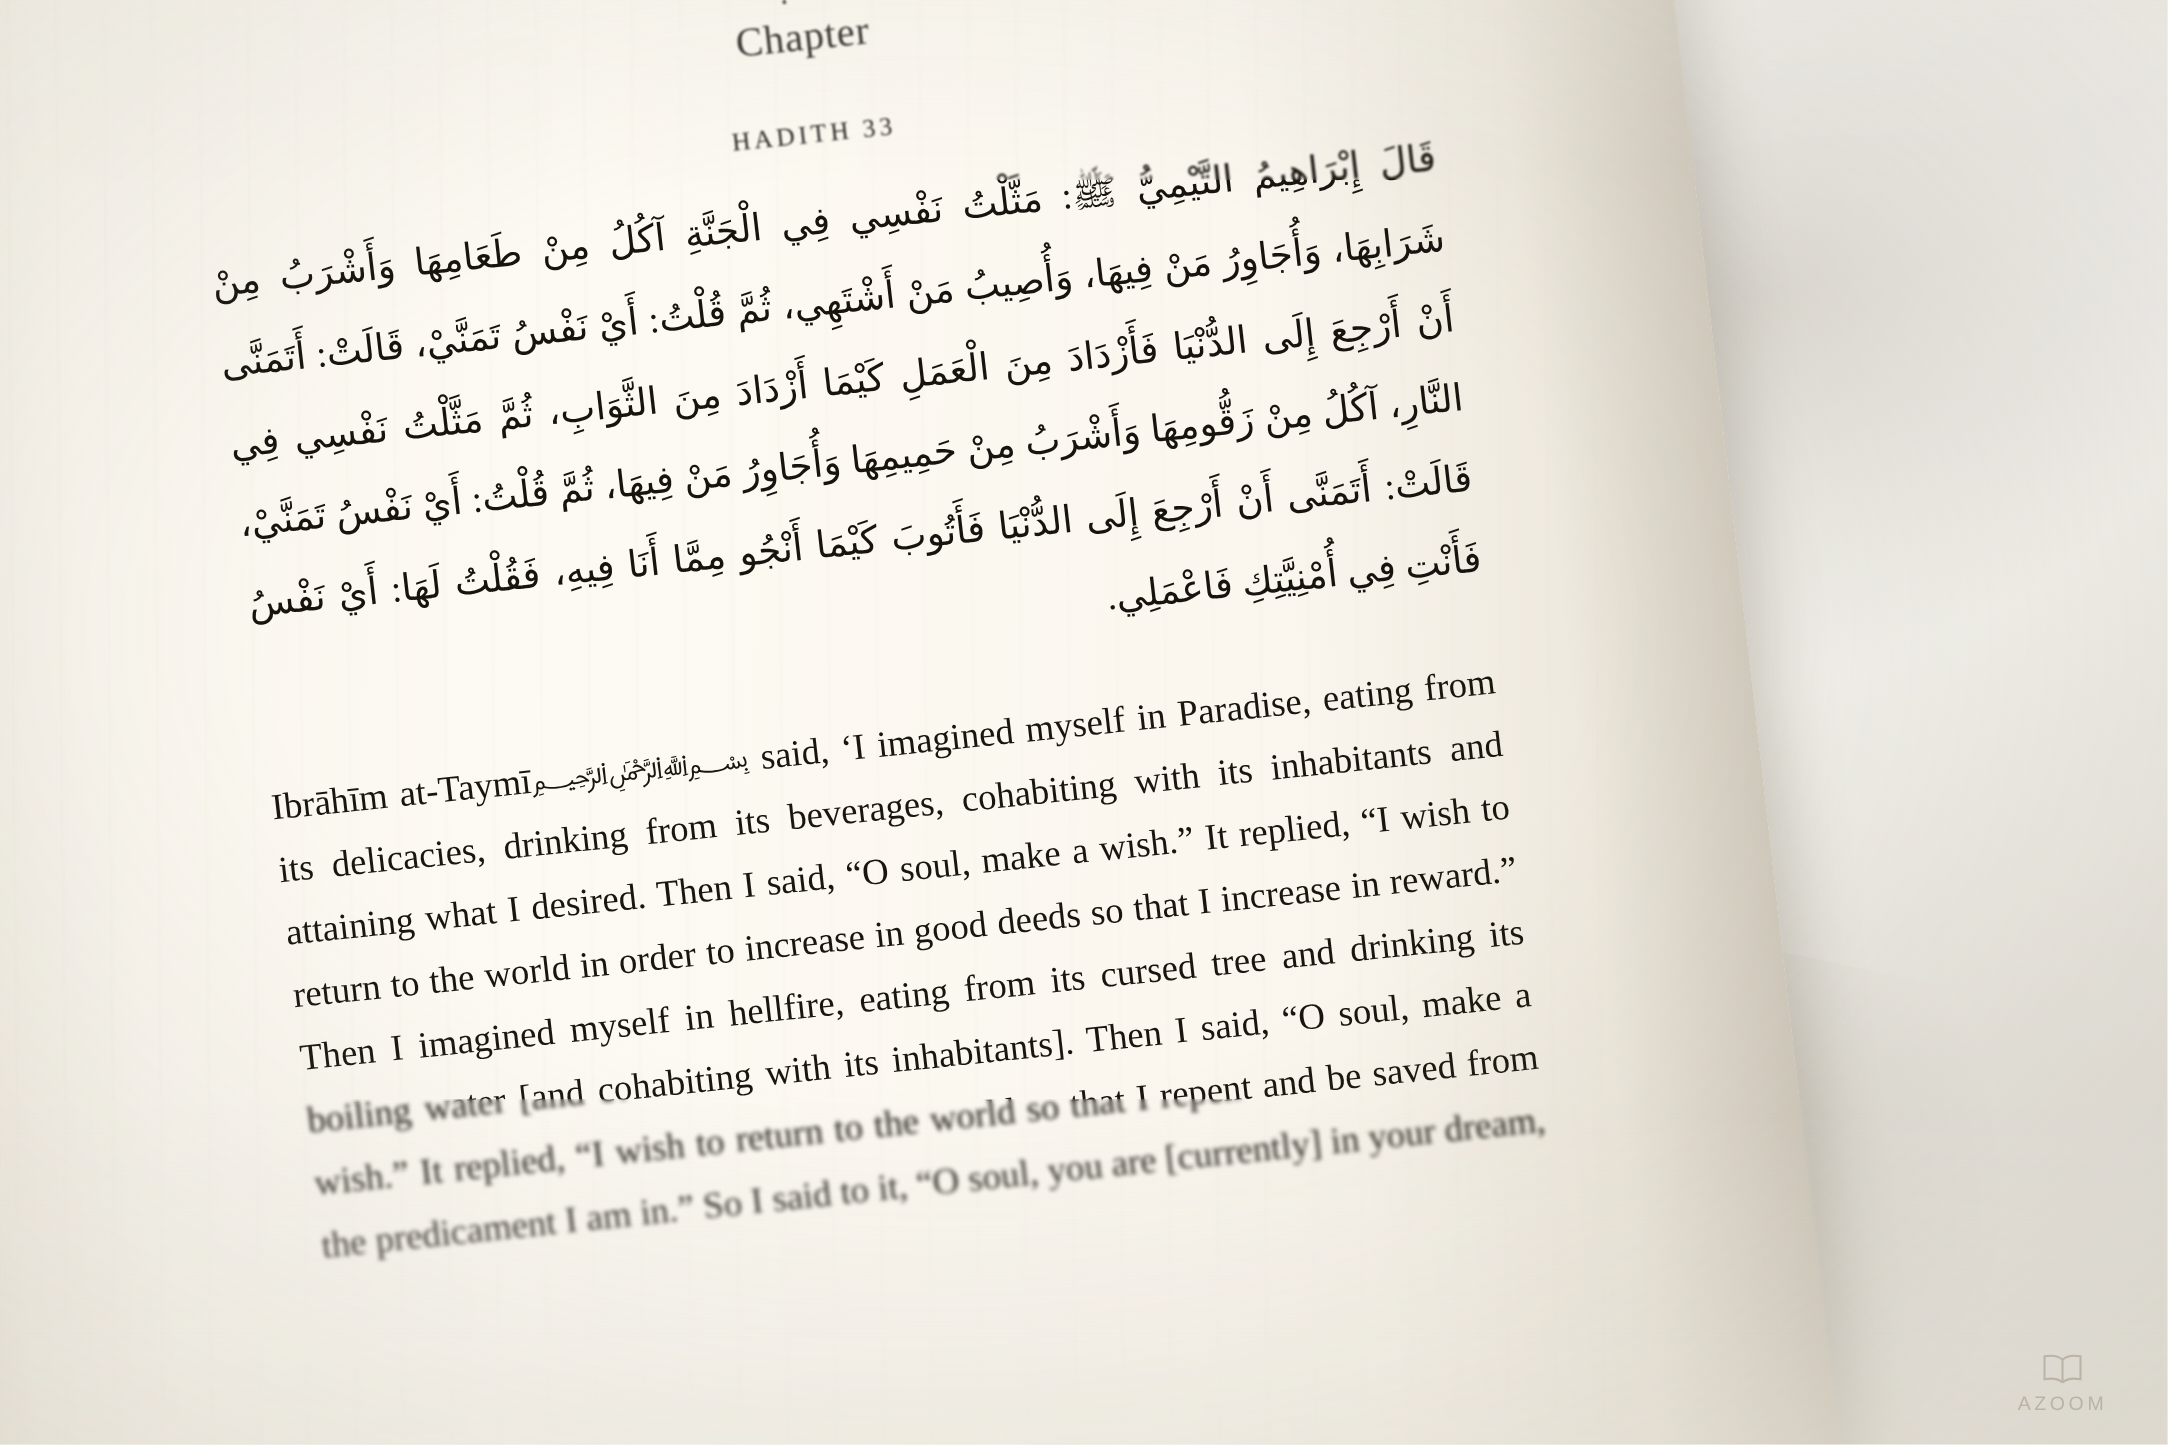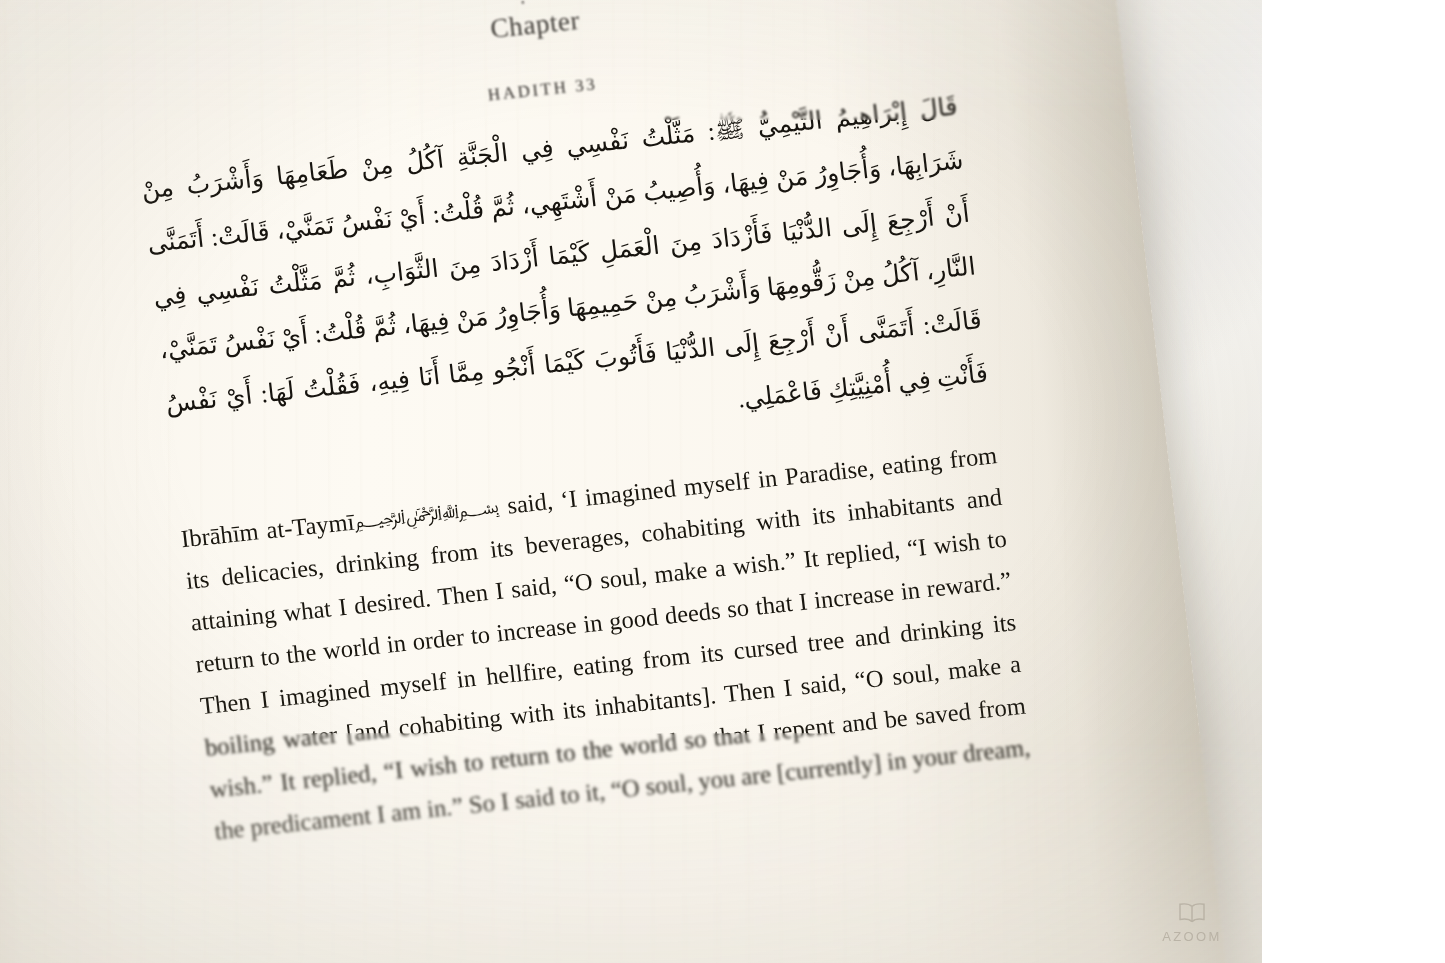--- a/index.html
+++ b/index.html
@@ -5,21 +5,21 @@
   html, body {
     margin: 0;
     padding: 0;
     background: #ffffff;
   }
   body {
     font-family: "Liberation Serif", serif;
   }
   .page {
     position: relative;
-    width: 1262px;
+    width: 1445px;
     height: 963px;
     overflow: hidden;
     background: #f3f1ec;
   }
   
   .backdrop {
     position: absolute;
     inset: 0;
     background:
       radial-gradient(ellipse 900px 600px at 1250px 120px, #ffffff 0%, #f2f0ea 60%, #e9e6df 100%),

